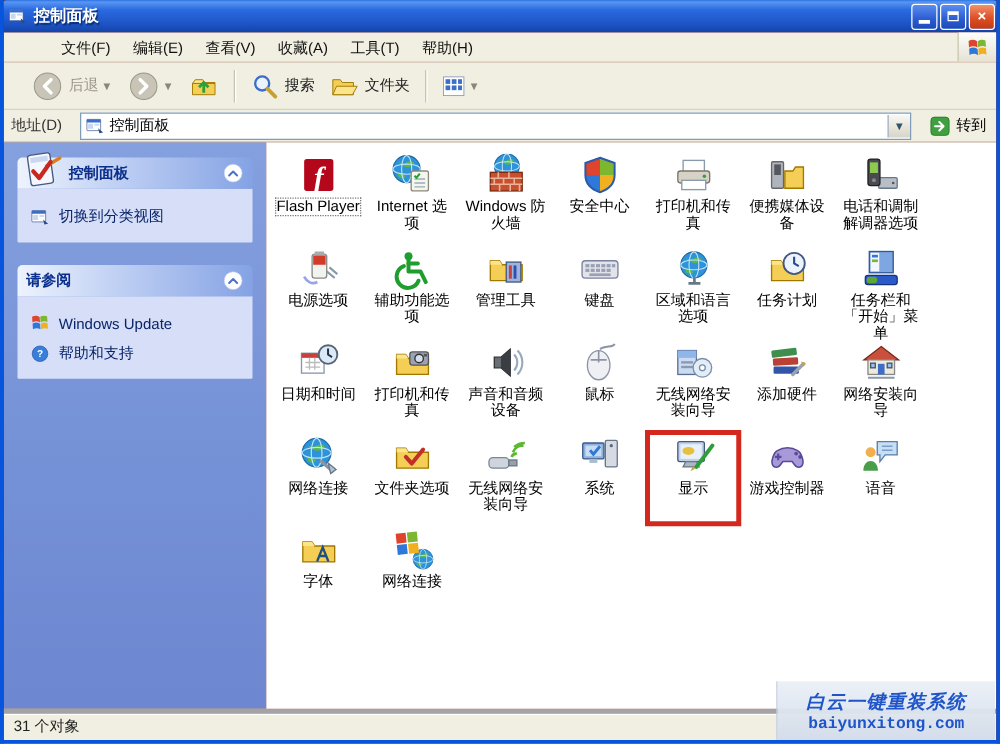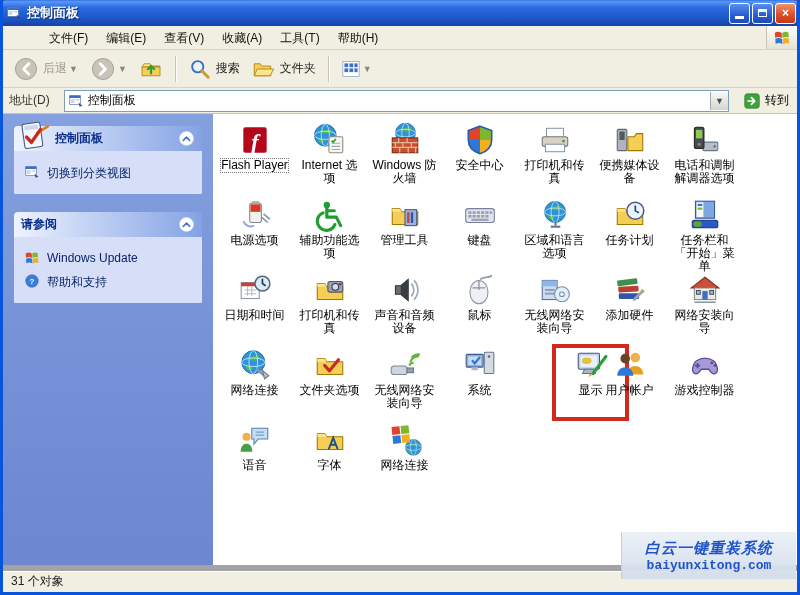--- a/index.html
+++ b/index.html
@@ -16,21 +16,21 @@
     background:linear-gradient(180deg,#5a8ef0,#2a5cd0 60%,#1e4ab8);}
   .tbtn.close{background:linear-gradient(180deg,#f0926a,#dd4f27 55%,#c23a14);}
   .tbtn .mini{display:block;width:9px;height:3px;background:#fff;margin-top:9px;}
   .tbtn .maxi{display:block;width:9px;height:8px;border:1px solid #fff;border-top:3px solid #fff;box-sizing:border-box;}
   
   .menubar{height:23px;display:flex;align-items:stretch;background:#F1EFE2;border-bottom:1px solid #d8d4c0;padding-left:31px;}
   .menubar .items{display:flex;flex:1;align-items:center;padding-left:6px;}
   .menu-item{padding:0 9px;line-height:22px;color:#111;cursor:default;}
   .menu-logo{width:30px;display:flex;align-items:center;justify-content:center;border-left:1px solid #c8c4b0;background:linear-gradient(180deg,#fdfdfb,#e6e3d4);}
   
-  .toolbar{height:37px;display:flex;align-items:center;padding:0 6px;gap:4px;background:#F1EFE2;border-bottom:1px solid #d8d4c0;}
+  .toolbar{height:37px;display:flex;align-items:center;padding:0 18px;gap:4px;background:#F1EFE2;border-bottom:1px solid #d8d4c0;}
   .tool{display:flex;align-items:center;gap:4px;padding:2px 4px;border-radius:3px;}
   .tool .lbl{color:#222;}
   .tool.disabled .lbl{color:#9a968a;}
   .drop{color:#8a8678;font-size:9px;margin-left:-2px;}
   .sep{width:1px;height:26px;background:#c8c4b0;margin:0 4px;box-shadow:1px 0 0 #fff;}
   .ico16{width:16px;height:16px;display:inline-block;}
   .ico18{width:18px;height:18px;display:inline-block;}
   .ico20{width:20px;height:20px;display:inline-block;}
   .ico24{width:24px;height:24px;display:inline-block;}
   .ico26{width:26px;height:26px;display:inline-block;}
@@ -46,36 +46,36 @@
   .main{flex:1;display:flex;min-height:0;}
   .sidebar{width:210px;flex:none;background:linear-gradient(180deg,#85a0de 0%,#7490d6 60%,#6d87d0 100%);padding:12px 11px;box-sizing:border-box;}
   .panel{margin-bottom:18px;}
   .panel-header{position:relative;height:25px;border-radius:4px 4px 0 0;display:flex;align-items:center;
     background:linear-gradient(90deg,#eef3fd 0%,#c2d2f4 40%,#84a2e4 100%);padding:0 7px;}
   .panel-header .pt{font-weight:bold;color:#0A2E8C;font-size:12px;flex:1;}
   .panel-header.withicon .pt{margin-left:34px;}
   .panel-header .hicon{position:absolute;left:2px;top:-7px;width:34px;height:34px;}
   .chev{width:17px;height:17px;flex:none;}
   .panel-body{background:#D6DFF7;padding:9px 8px 10px 10px;border-radius:0 0 1px 1px;}
-  .task-link{display:flex;align-items:flex-start;gap:7px;margin:4px 0 7px 0;color:#0A246A;cursor:pointer;}
+  .task-link{display:flex;align-items:flex-end;gap:7px;margin:4px 0 7px 0;color:#0A246A;cursor:pointer;}
   .task-link:last-child{margin-bottom:2px;}
   .task-link .tl{padding-top:1px;}
   
   .content{flex:1;background:#fff;position:relative;overflow:hidden;padding:6px 0 0 4px;}
   .grid{display:grid;grid-template-columns:repeat(7,75px);grid-auto-rows:75px;}
   .cell{width:75px;box-sizing:border-box;display:flex;flex-direction:column;align-items:center;padding-top:3px;cursor:pointer;}
   .cell .icw{width:34px;height:34px;flex:none;}
   .cell .label{margin-top:2px;max-width:68px;text-align:center;font-size:12px;line-height:13px;color:#000;word-break:break-all;}
   .cell .label.sel{outline:1px dotted #777;}
-  .cell.hl{outline:4px solid #D4281E;outline-offset:-3px;margin-left:36px;}
-  
-  .statusbar{height:21px;background:#F1EFE2;border-top:6px solid #a3a3a3;box-shadow:inset 0 1px 0 #fff;
+  .cell.hl{outline:4px solid #D4281E;outline-offset:-3px;}
+  
+  .statusbar{height:21px;background:#F1EFE2;border-top:4px solid #a3a3a3;box-shadow:inset 0 1px 0 #fff;
     display:flex;align-items:center;padding:0 8px;color:#222;}
   
-  .watermark{position:absolute;right:1px;bottom:13px;width:174px;height:47px;z-index:9;
+  .watermark{position:absolute;right:1px;bottom:0;width:174px;height:47px;z-index:9;
     background:linear-gradient(180deg,rgba(235,240,247,.95),rgba(210,220,234,.95));
     display:flex;flex-direction:column;align-items:center;justify-content:center;border-left:1px solid #c4cedd;}
   .watermark .w1{color:#1F55C8;font-weight:bold;font-size:15px;letter-spacing:1px;font-style:italic;}
   .watermark .w2{color:#1F55C8;font-weight:bold;font-size:13px;font-family:"Liberation Mono","DejaVu Sans Mono",monospace;}
 </style>
 </head>
 <body>
 
 <div class="window">
 
@@ -613,31 +613,20 @@
                 <rect x="6" y="7" width="16" height="11" fill="#E8F0FA"></rect>
                 <ellipse cx="12" cy="12" rx="4.5" ry="3" fill="#E8C040"></ellipse>
                 <path d="M10 20h8l2 4H8z" fill="#AEB6C2" stroke="#667788"></path>
                 <path d="M18 24L30 8" stroke="#2E9E3A" stroke-width="3" stroke-linecap="round"></path>
                 <path d="M17 25.5l-3.5 1.8 1.8-3.5z" fill="#C8A040"></path>
               </svg>
             </span>
             <div class="label">显示</div>
           </div>
           <div class="cell">
-            <span class="icw" data-icon="user-accounts-icon">
-              <svg viewBox="0 0 32 32" xmlns="http://www.w3.org/2000/svg">
-                <circle cx="21" cy="9" r="4.5" fill="#F0B050"></circle>
-                <path d="M13.5 25c0-5 3.4-8 7.5-8s7.5 3 7.5 8z" fill="#E8A020"></path>
-                <circle cx="11.5" cy="10" r="4.5" fill="#6A4228"></circle>
-                <path d="M4 26c0-5 3.4-8 7.5-8s7.5 3 7.5 8z" fill="#2D78D8"></path>
-              </svg>
-            </span>
-            <div class="label">用户帐户</div>
-          </div>
-          <div class="cell">
             <span class="icw" data-icon="game-controllers-icon">
               <svg viewBox="0 0 32 32" xmlns="http://www.w3.org/2000/svg">
                 <path d="M8 12c5-3 11-3 16 0 2 1 5 8 3 11-1.5 2.2-4.5 1.5-6-1l-1.5-2h-7L11 22c-1.5 2.5-4.5 3.2-6 1-2-3 1-10 3-11z" fill="#A89AD8" stroke="#5A4A9A" stroke-width="1.2"></path>
                 <circle cx="22.5" cy="14" r="1.4" fill="#5A4A9A"></circle>
                 <circle cx="25.5" cy="16.5" r="1.4" fill="#5A4A9A"></circle>
                 <path d="M9 14v5M6.5 16.5h5" stroke="#5A4A9A" stroke-width="1.6"></path>
               </svg>
             </span>
             <div class="label">游戏控制器</div>
           </div>

